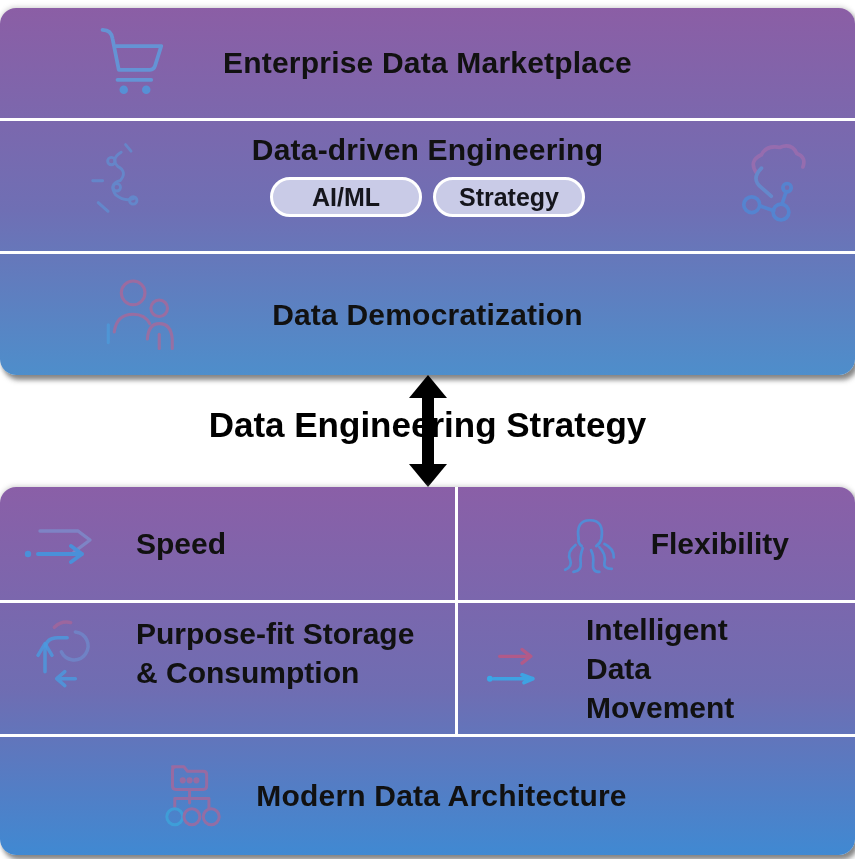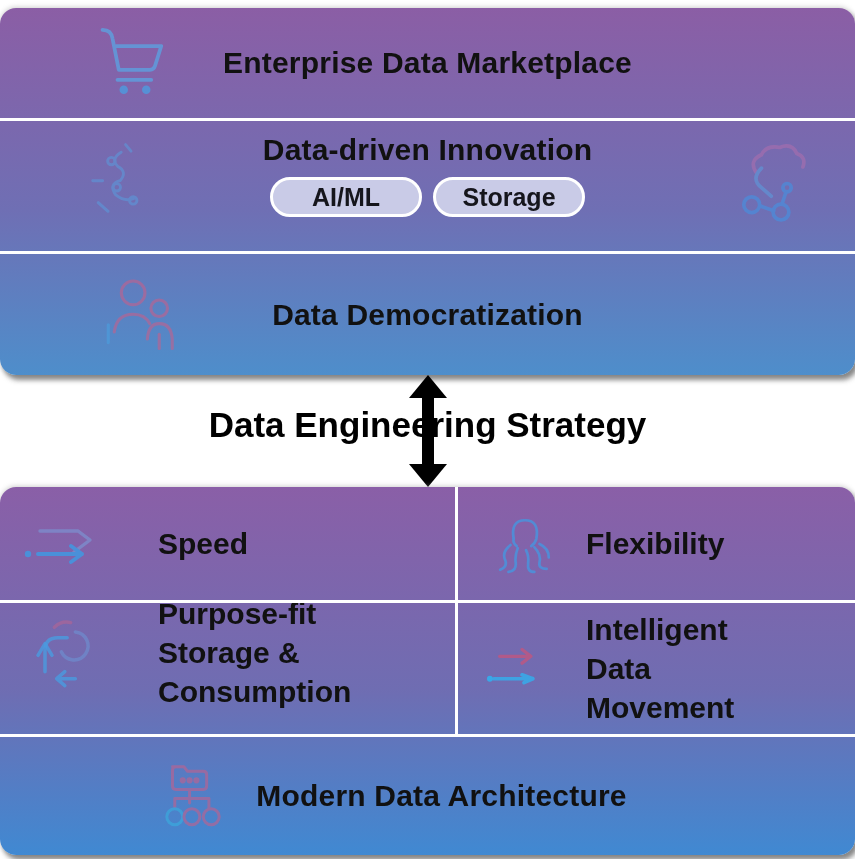--- a/index.html
+++ b/index.html
@@ -35,22 +35,22 @@
   #connector{position:absolute;top:375px;left:0;width:855px;height:132px;}
   #connector svg{position:absolute;left:50%;top:0;transform:translateX(-50%);}
   #connector-label{
     position:absolute;top:30px;left:0;width:100%;text-align:center;
     font-size:35px;font-weight:bold;color:#000;z-index:2;
   }
   
   .cell{position:absolute;display:flex;align-items:center;box-sizing:border-box;}
   .cell .icon-box{flex:0 0 auto;display:flex;align-items:center;justify-content:center;}
   .cell .cell-label{font-size:30px;font-weight:bold;color:#111;line-height:1.3;}
-  .cl{left:0;width:419px;padding-left:14px;gap:22px;}
-  .cr{left:458px;width:331px;padding-left:26px;}
+  .cl{left:0;width:419px;padding-left:14px;}
+  .cr{left:458px;width:331px;padding-left:26px;justify-content:flex-end;}
   .cl .icon-box{width:104px;margin-right:18px;}
   .cr .icon-box{width:82px;margin-right:20px;}
 </style>
 </head>
 <body>
 
 <div>
 
   <div id="top-block" class="block">
 
@@ -83,24 +83,24 @@
       <span class="iconA" style="right:46px;">
         <svg width="78" height="86" viewBox="0 0 64 70" fill="none" stroke-width="3" stroke-linecap="round" opacity="0.55">
           <path d="M21 26 q-7-10 4-15 q4-8 15-6 q10-4 14 5 q8 3 5 11" stroke="#b06fae"></path>
           <path d="M25 22 q-9 9 0 16 l8 7" stroke="#5a9fe0"></path>
           <circle cx="17" cy="52" r="6.5" stroke="#3f96e8"></circle>
           <circle cx="41" cy="58" r="6.5" stroke="#3f96e8"></circle>
           <path d="M24 53 l11 4 M42 51 l3 -9" stroke="#3f96e8"></path>
           <circle cx="46" cy="38" r="3.4" stroke="#3f96e8"></circle>
         </svg>
       </span>
-      <div class="row-label">Data-driven Innovation</div>
+      <div class="row-label">Data-driven Engineering</div>
       <div class="pills">
         <span class="pill">AI/ML</span>
-        <span class="pill">Storage</span>
+        <span class="pill">Strategy</span>
       </div>
     </div>
 
     <div class="hdiv" style="top:243px;"></div>
 
     <div class="row" id="trow3" style="top:246px;height:121px;">
       <span class="iconA" style="left:100px;">
         <svg width="90" height="80" viewBox="0 0 76 64" fill="none" stroke="#c4608c" stroke-width="2.6" stroke-linecap="round" opacity="0.6">
           <circle cx="28" cy="15" r="10"></circle>
           <path d="M12 48 q2-15 16-15 q10 0 14 8"></path>

